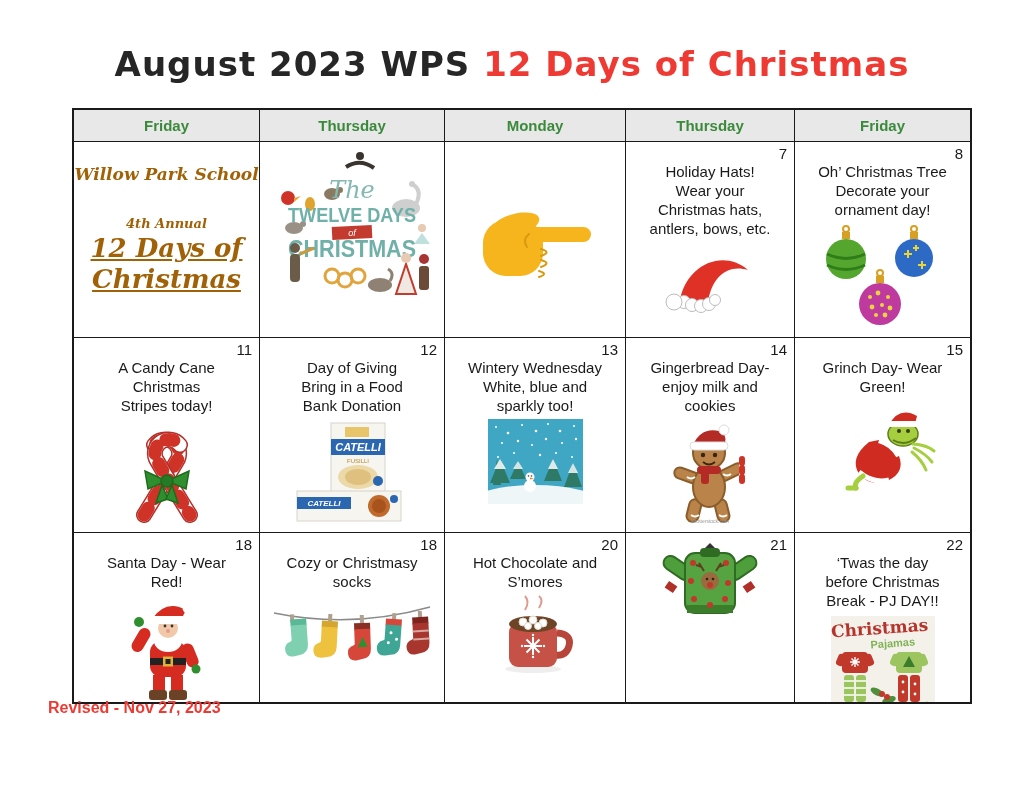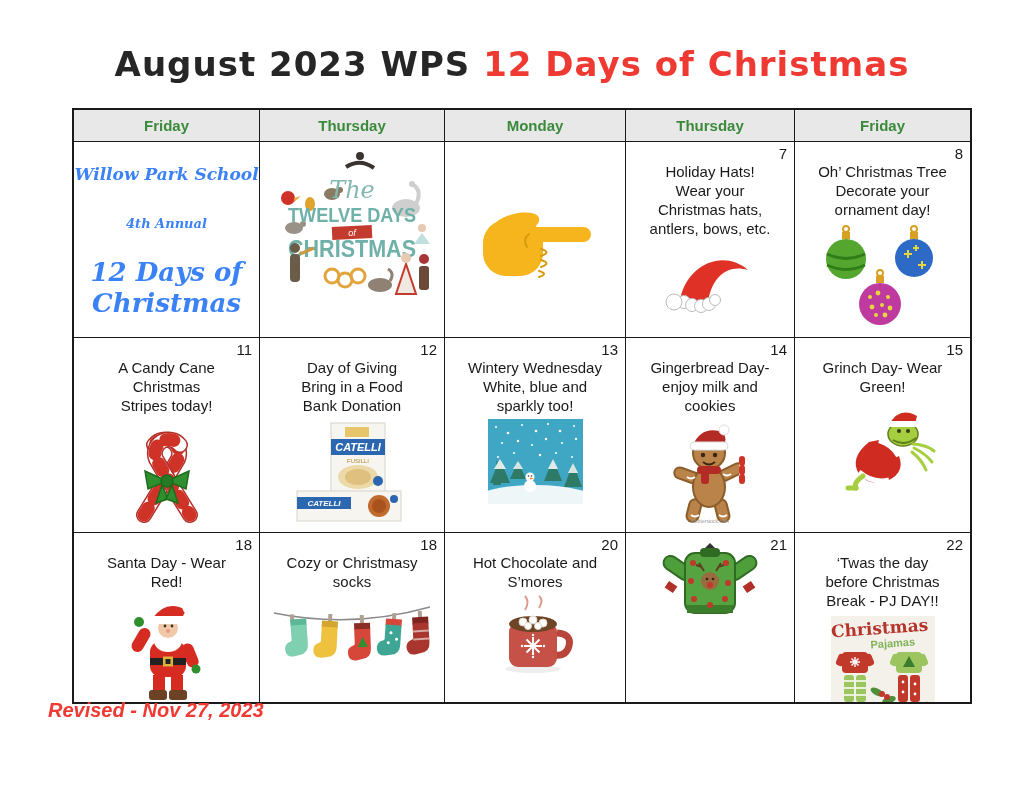--- a/index.html
+++ b/index.html
@@ -38,27 +38,27 @@
   .cell.last-row{border-bottom:none;}
   .cell.center{display:flex;align-items:center;justify-content:center;}
   .date-num{
     position:absolute;top:3px;right:7px;font-size:15px;color:#1a1a1a;
   }
   .cell-text{
     margin-top:20px;font-size:15px;line-height:19px;color:#1a1a1a;
     white-space:pre-line;
   }
   .cell-image{margin-top:4px;line-height:0;}
-  .school{padding-top:22px;font-family:"DejaVu Serif", serif;font-style:italic;font-weight:bold;color:#3b82f6;}
+  .school{padding-top:22px;font-family:"DejaVu Serif", serif;font-style:italic;font-weight:bold;color:#a16207;}
   .school-name{font-size:17px;}
   .school-annual{font-size:13px;margin-top:32px;}
-  .school-title{font-size:26px;line-height:31px;margin-top:26px;white-space:pre-line;}
+  .school-title{font-size:26px;line-height:31px;margin-top:2px;white-space:pre-line;text-decoration:underline;}
   .footer-note{
     position:absolute;left:48px;top:699px;
-    font-size:20px;font-weight:bold;color:var(--accent-red,#ee3a33);font-style:italic;
+    font-size:16px;font-weight:bold;color:var(--accent-red,#ee3a33);
   }
 </style>
 </head>
 <body>
 
 <div class="page-title"><span>August 2023 WPS</span> <span class="red">12 Days of Christmas</span></div>
 
 <div class="calendar" id="calendar-grid">
     <div class="hcell">Friday</div>
     <div class="hcell">Thursday</div>

